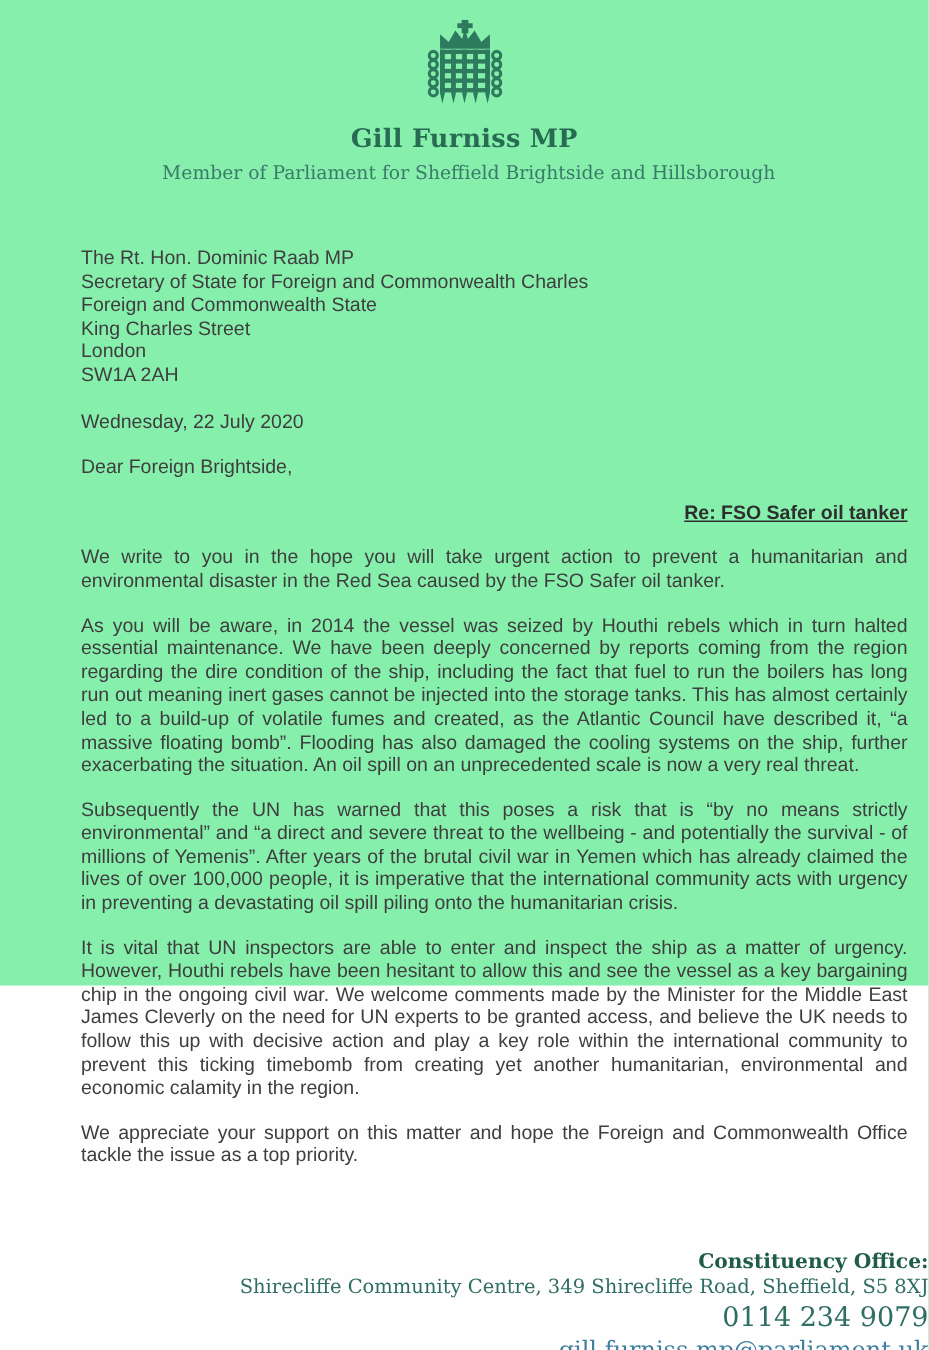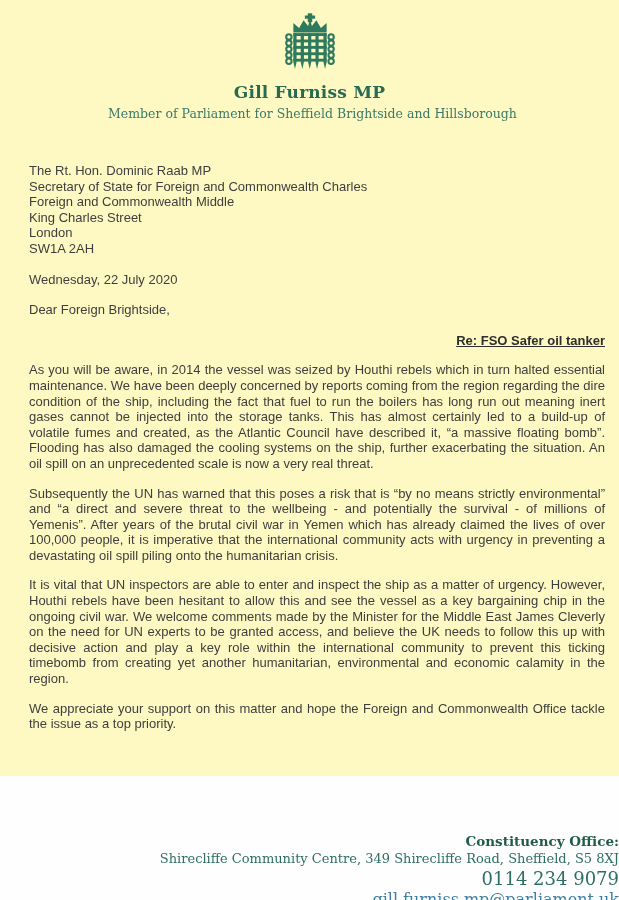--- a/index.html
+++ b/index.html
@@ -4,38 +4,38 @@
 <style>
   html,body{margin:0;padding:0}
   body{
     width:619px;height:900px;
     background:#fefefe;
     font-family:"Liberation Sans",sans-serif;
     color:#3e3e3e;
     position:relative;
     overflow:hidden;
   }
-  .page{width:619px;height:776px;position:relative;background:#fef9c3}
+  .page{width:619px;height:657px;position:relative;background:#86efac}
 
   
   .header{text-align:center;padding-top:13px}
   .logo-wrap{display:inline-block;line-height:0}
   .mp-name{
     font-family:"DejaVu Serif",serif;
     font-weight:bold;font-size:17px;
     color:#276b52;margin-top:3px;letter-spacing:.2px;
   }
   .mp-subtitle{
     font-family:"DejaVu Serif",serif;
     font-size:12.5px;color:#3a7a69;margin-top:4px;padding-left:6px;
   }
 
   
   .letter{
-    margin:42px 14px 0 29px;
+    margin:42px 14px 0 54px;
     font-size:13px;line-height:15.6px;
   }
   .recipient .addr-line{white-space:nowrap}
   .date{margin-top:15px}
   .salutation{margin-top:15px}
   .subject{
     margin-top:15px;font-weight:bold;
     text-decoration:underline;color:#2e2e2e;text-align:right;
   }
   .body-paras p{margin:14px 0 0 0;text-align:justify}
@@ -99,33 +99,34 @@
     </span>
     <div class="mp-name">Gill Furniss MP</div>
     <div class="mp-subtitle">Member of Parliament for Sheffield Brightside and Hillsborough</div>
   </div>
 
   <div class="letter">
 
     <div class="recipient">
         <div class="addr-line">The Rt. Hon. Dominic Raab MP</div>
         <div class="addr-line">Secretary of State for Foreign and Commonwealth Charles</div>
-        <div class="addr-line">Foreign and Commonwealth Middle</div>
+        <div class="addr-line">Foreign and Commonwealth State</div>
         <div class="addr-line">King Charles Street</div>
         <div class="addr-line">London</div>
         <div class="addr-line">SW1A 2AH</div>
       </div>
 
     <div class="date">Wednesday, 22 July 2020</div>
 
     <div class="salutation">Dear Foreign Brightside,</div>
 
     <div class="subject">Re: FSO Safer oil tanker</div>
 
     <div class="body-paras">
+        <p>We write to you in the hope you will take urgent action to prevent a humanitarian and environmental disaster in the Red Sea caused by the FSO Safer oil tanker.</p>
         <p>As you will be aware, in 2014 the vessel was seized by Houthi rebels which in turn halted essential maintenance. We have been deeply concerned by reports coming from the region regarding the dire condition of the ship, including the fact that fuel to run the boilers has long run out meaning inert gases cannot be injected into the storage tanks. This has almost certainly led to a build-up of volatile fumes and created, as the Atlantic Council have described it, “a massive floating bomb”. Flooding has also damaged the cooling systems on the ship, further exacerbating the situation. An oil spill on an unprecedented scale is now a very real threat.</p>
         <p>Subsequently the UN has warned that this poses a risk that is “by no means strictly environmental” and “a direct and severe threat to the wellbeing - and potentially the survival - of millions of Yemenis”. After years of the brutal civil war in Yemen which has already claimed the lives of over 100,000 people, it is imperative that the international community acts with urgency in preventing a devastating oil spill piling onto the humanitarian crisis.</p>
         <p>It is vital that UN inspectors are able to enter and inspect the ship as a matter of urgency. However, Houthi rebels have been hesitant to allow this and see the vessel as a key bargaining chip in the ongoing civil war. We welcome comments made by the Minister for the Middle East James Cleverly on the need for UN experts to be granted access, and believe the UK needs to follow this up with decisive action and play a key role within the international community to prevent this ticking timebomb from creating yet another humanitarian, environmental and economic calamity in the region.</p>
         <p>We appreciate your support on this matter and hope the Foreign and Commonwealth Office tackle the issue as a top priority.</p>
       </div>
 
   </div>
 
   <div class="footer">
     <div class="footer-heading">Constituency Office:</div>

